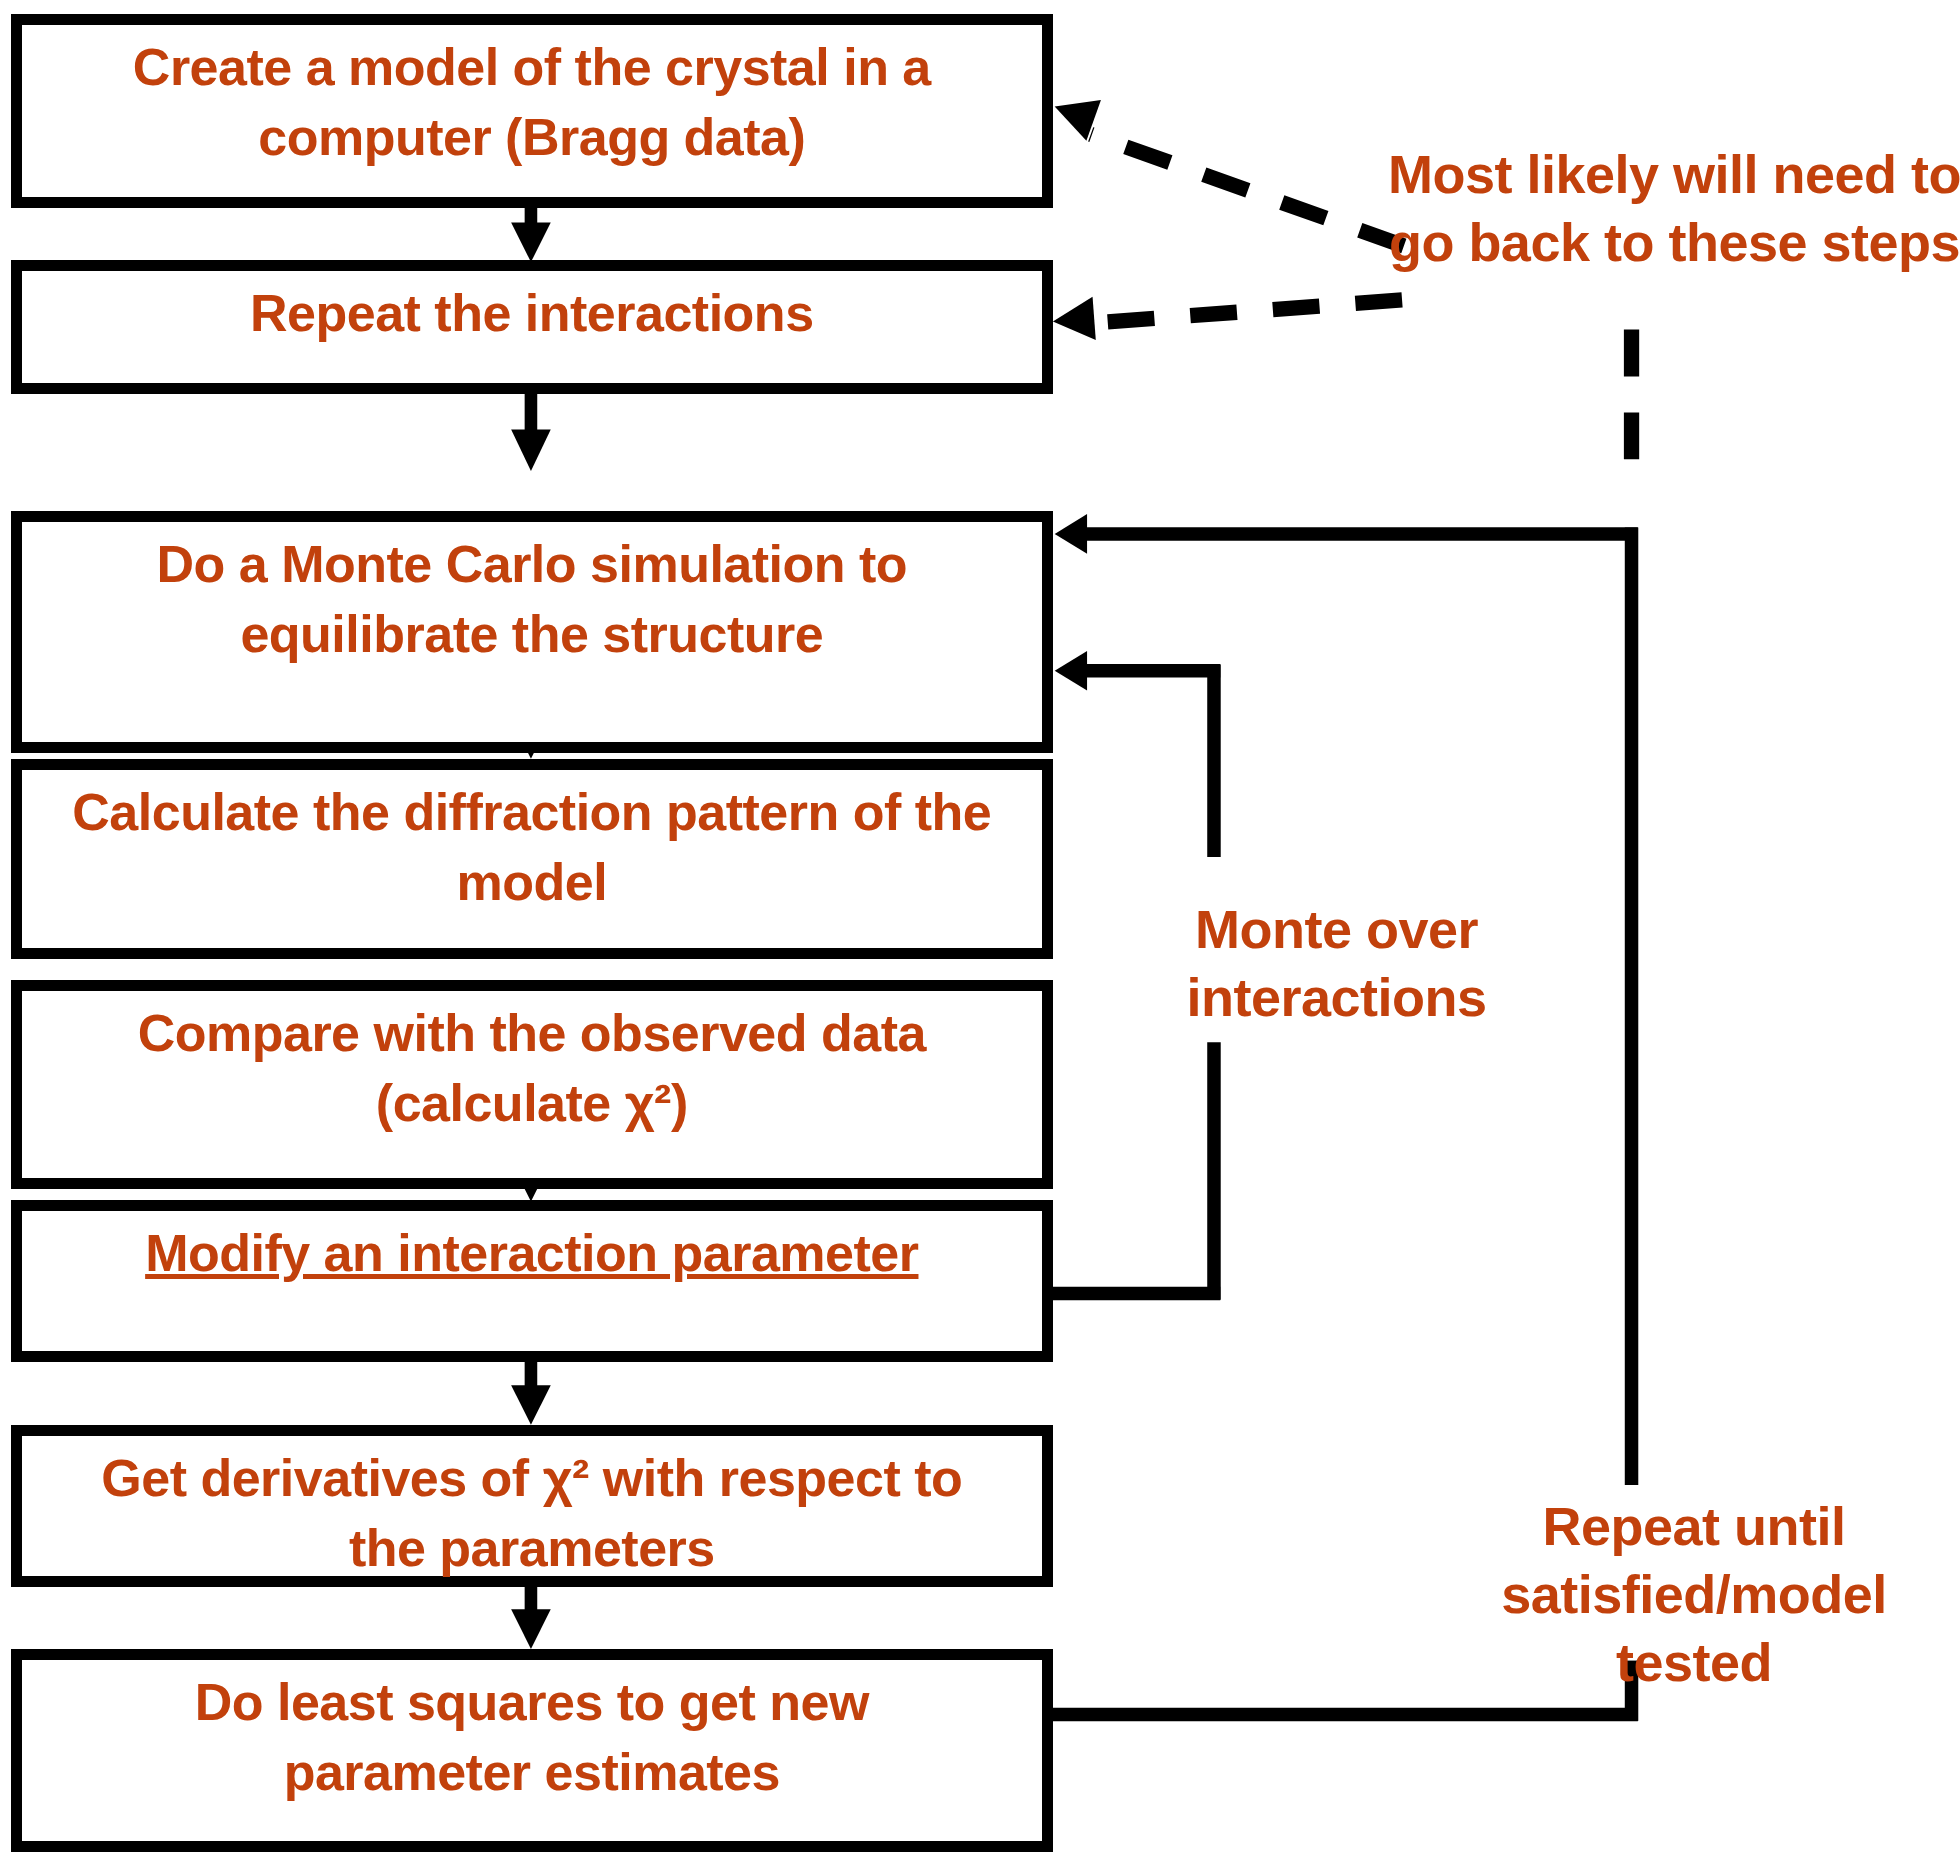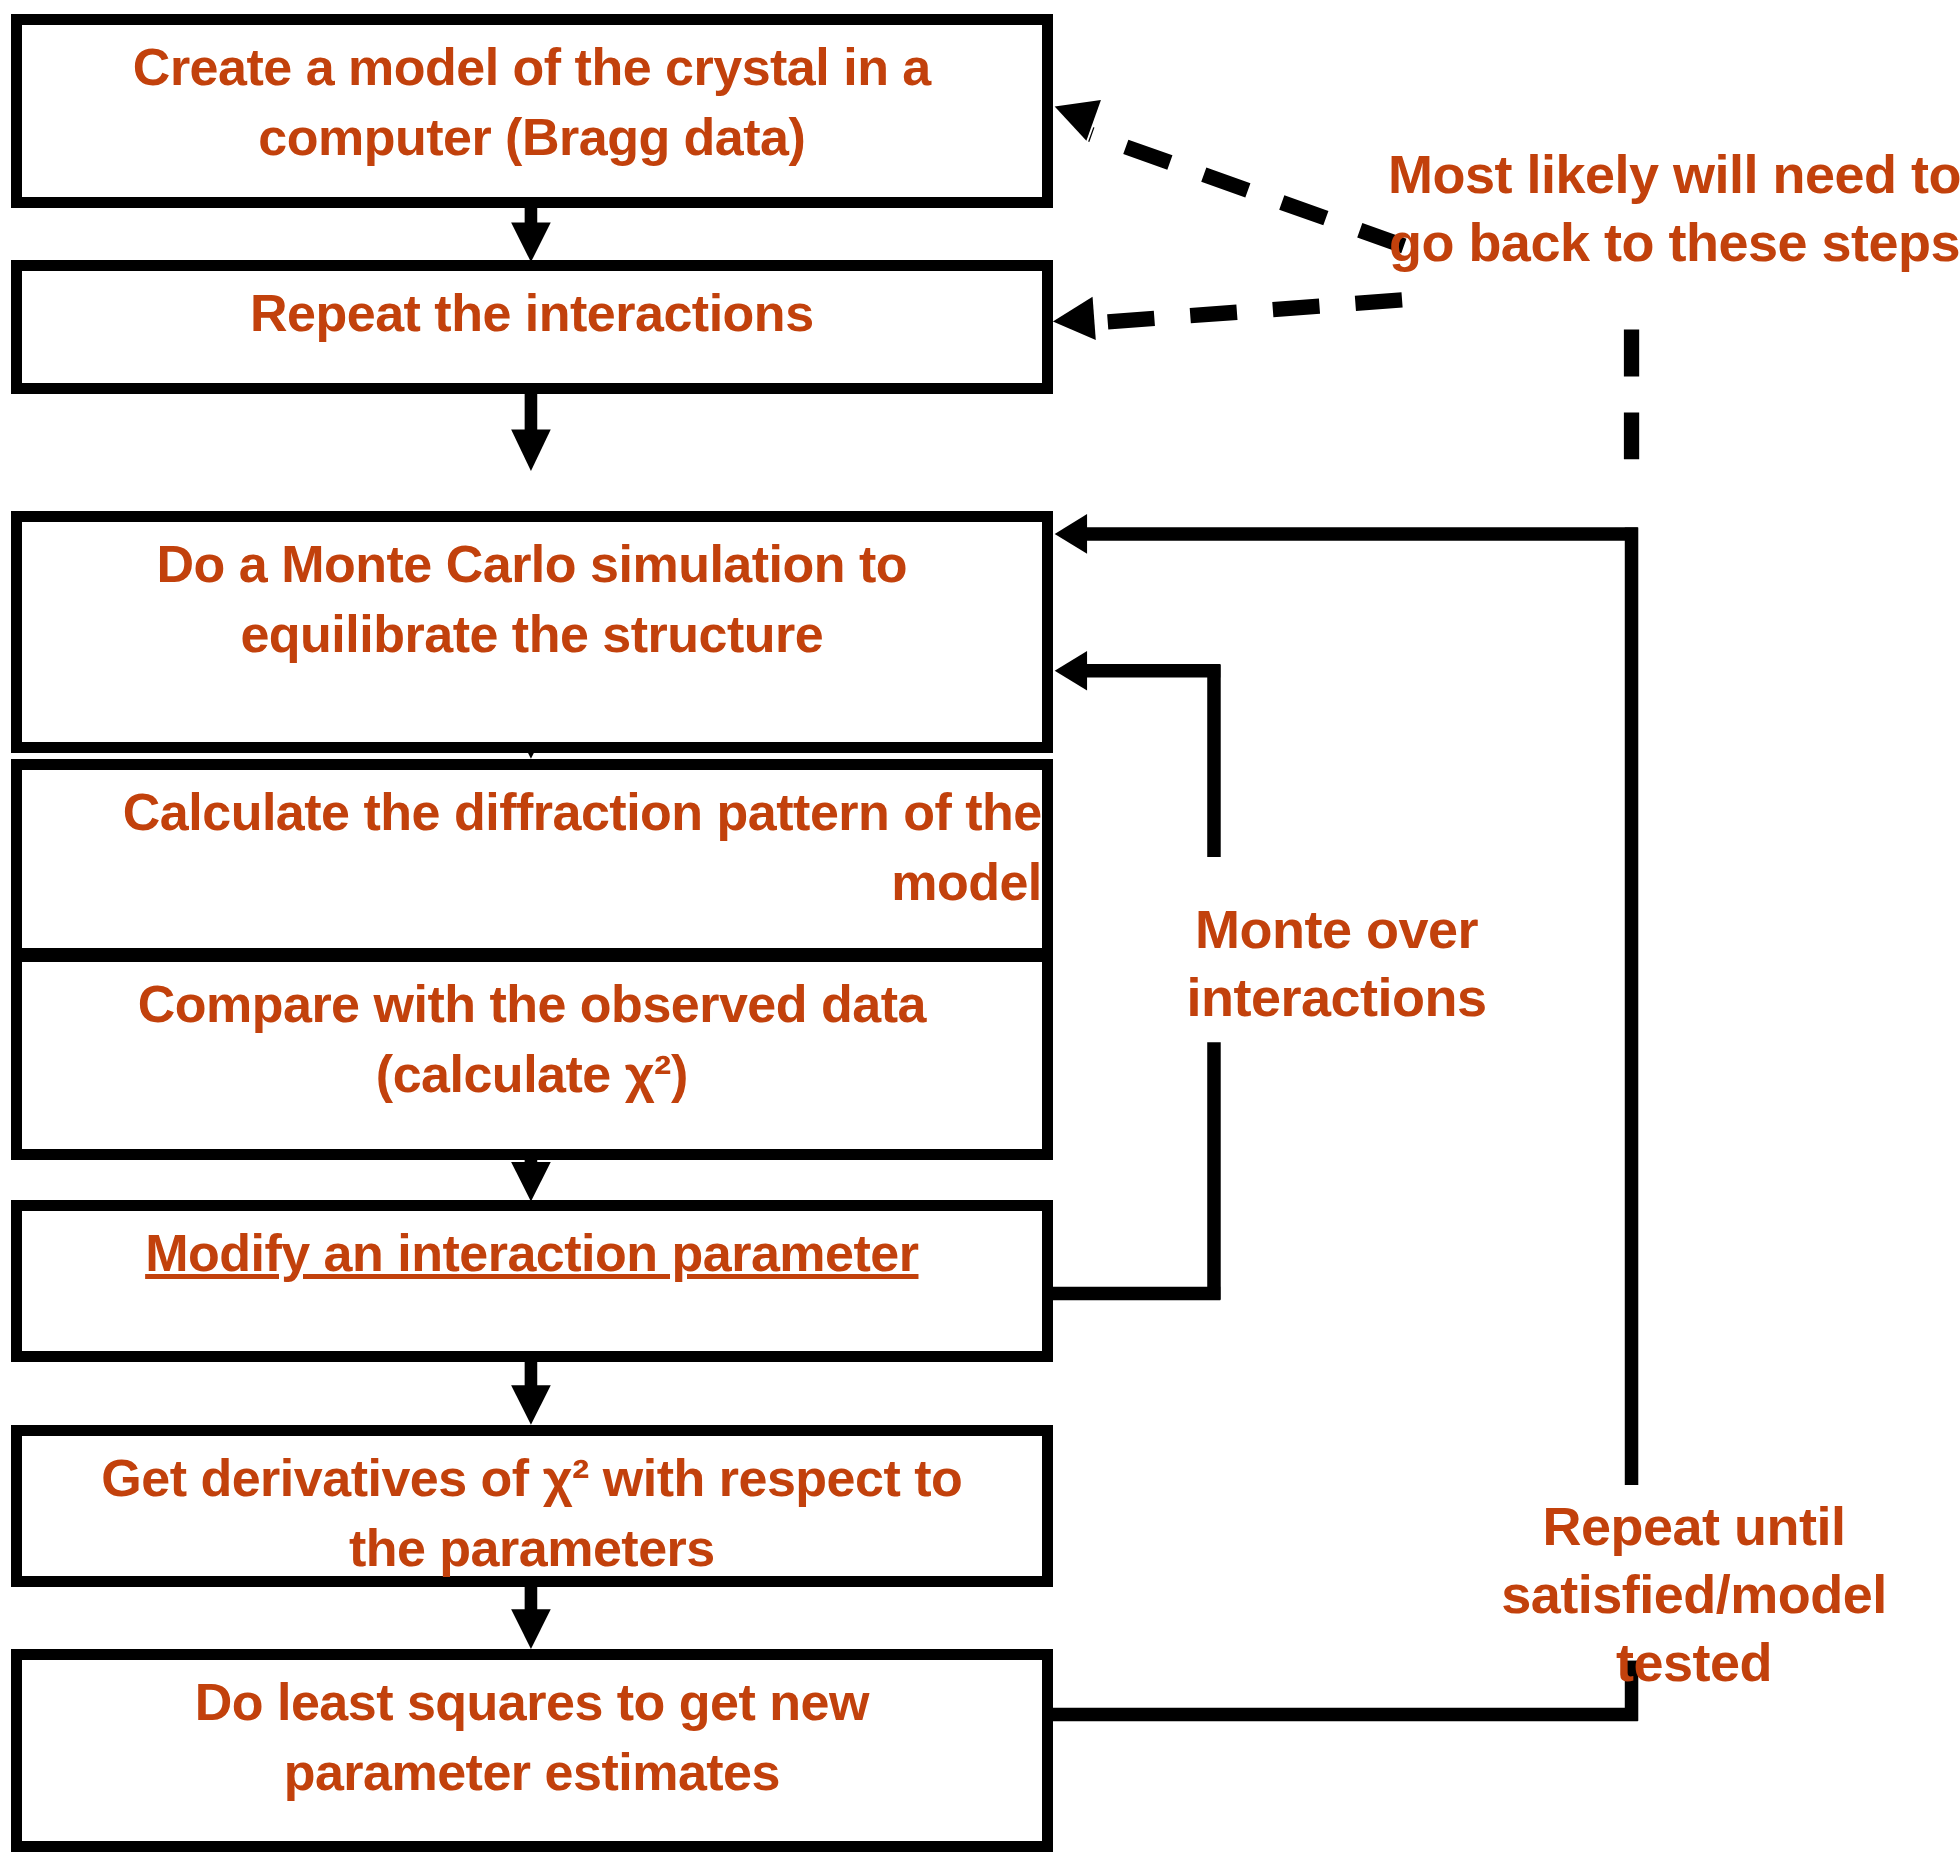--- a/index.html
+++ b/index.html
@@ -107,24 +107,24 @@
   </svg>
 
   <div class="box" style="top:13.5px;height:194px;">Create a model of the crystal in a
 computer (Bragg data)</div>
 
   <div class="box" style="top:260px;height:134px;">Repeat the interactions</div>
 
   <div class="box" style="top:469px;height:242px;margin-top:42px;">Do a Monte Carlo simulation to
 equilibrate the structure</div>
 
-  <div class="box" style="top:759px;height:200px;text-align:right;">Calculate the diffraction pattern of the
+  <div class="box" style="top:759px;height:200px;">Calculate the diffraction pattern of the
 model</div>
 
-  <div class="box" style="top:951px;height:209px;">Compare with the observed data
+  <div class="box" style="top:980px;height:209px;">Compare with the observed data
 (calculate χ²)</div>
 
   <div class="box" style="top:1200px;height:162px;text-decoration:underline;">Modify an interaction parameter</div>
 
   <div class="box" style="top:1425px;height:162px;">Get derivatives of χ² with respect to
 the parameters</div>
 
   <div class="box" style="top:1649px;height:203px;">Do least squares to get new
 parameter estimates</div>
 

